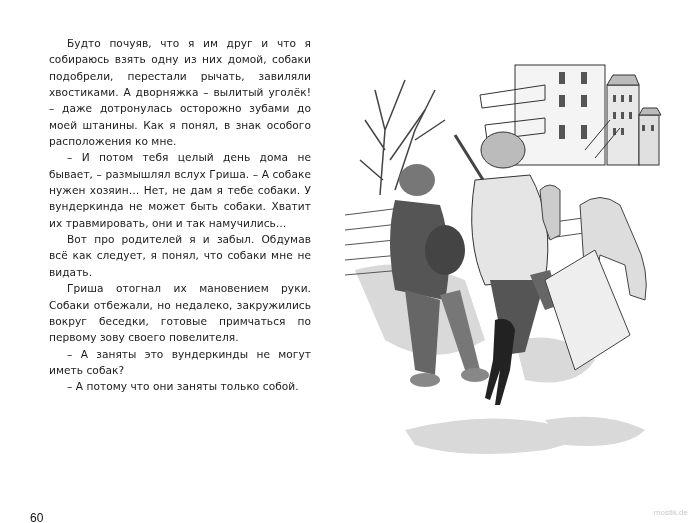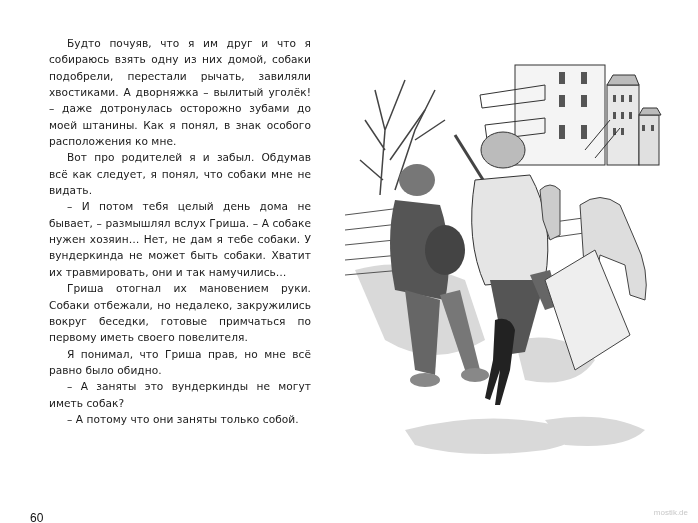--- a/index.html
+++ b/index.html
@@ -8,24 +8,23 @@
     .text-col p { margin: 0; text-indent: 18px; hyphens: manual; }
     .page-num { position: absolute; left: 30px; top: 494px; font-size: 12px; font-family: "Liberation Sans", sans-serif; color: #111; margin-top: 17px; }
     .watermark { position: absolute; right: 10px; bottom: 6px; font-size: 8px; color: #c8c8c8; font-family: "Liberation Sans", sans-serif; }
     .illus { position: absolute; left: 345px; top: 40px; width: 335px; height: 420px; }
   </style>
 </head>
 <body>
 
 <div class="text-col">
   <p>Будто почуяв, что я им друг и что я собира­юсь взять одну из них домой, собаки подобрели, перестали рычать, завиляли хвостиками. А двор­няжка – вылитый уголёк! – даже дотронулась осторожно зубами до моей штанины. Как я понял, в знак особого расположения ко мне.</p>
+  <p>– И потом тебя целый день дома не бывает, – размышлял вслух Гриша. – А собаке нужен хозя­ин… Нет, не дам я тебе собаки. У вундеркинда не может быть собаки. Хватит их травмировать, они и так намучились…</p>
   <p>Вот про родителей я и забыл. Обдумав всё как следует, я понял, что собаки мне не видать.</p>
-  <p>– И потом тебя целый день дома не бывает, – размышлял вслух Гриша. – А собаке нужен хозя­ин… Нет, не дам я тебе собаки. У вундеркинда не может быть собаки. Хватит их травмировать, они и так намучились…</p>
-  <p>Гриша отогнал их мановением руки. Собаки отбежали, но недалеко, закружились вокруг бесед­ки, готовые примчаться по первому иметь своего повелителя.</p>
-  <p>Я понимал, что Гриша прав, но мне всё равно было обидно.</p>
+  <p>Гриша отогнал их мановением руки. Собаки отбежали, но недалеко, закружились вокруг бесед­ки, готовые примчаться по первому зову своего повелителя.</p>
   <p>– А заняты это вундеркинды не могут иметь собак?</p>
   <p>– А потому что они заняты только собой.</p>
 
 </div>
 
 <div class="page-num">60</div>
 
 <svg class="illus" viewBox="0 0 335 420" xmlns="http://www.w3.org/2000/svg">
 
   <g fill="#d9d9d9">

